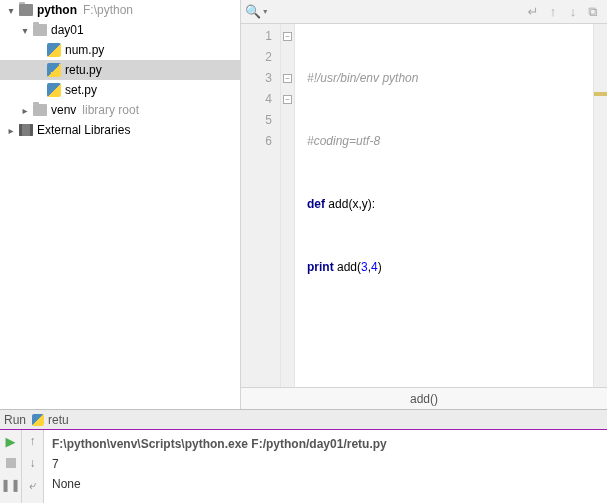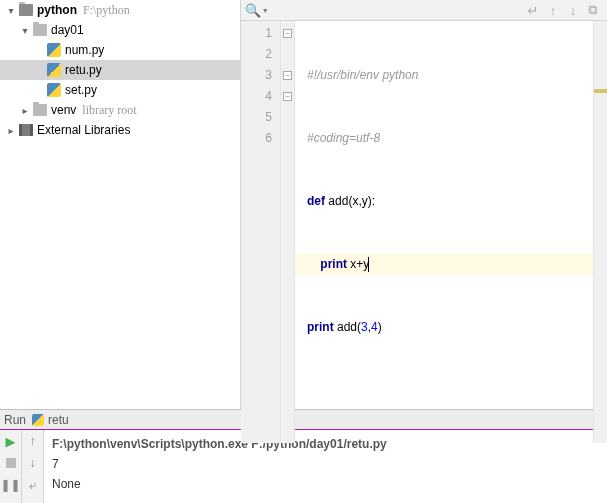--- a/index.html
+++ b/index.html
@@ -10,21 +10,21 @@
 .tree-row.sel { background:#d5d5d5; }
 .caret { width:14px; text-align:center; color:#666; font-size:10px; user-select:none; }
 .fold-icon { width:16px; height:16px; margin-right:3px; display:inline-flex; align-items:center; justify-content:center; }
 .py-icon { width:14px; height:14px; background:linear-gradient(135deg,#4b8bbe 50%,#ffd43b 50%); border-radius:2px; }
 .dir-icon { width:14px; height:12px; background:#b9b9b9; border-radius:1px; position:relative; }
 .dir-icon::before { content:""; position:absolute; top:-2px; left:0; width:6px; height:2px; background:#b9b9b9; border-radius:1px 1px 0 0; }
 .dir-icon.root { background:#8a8a8a; }
 .lib-icon { width:14px; height:12px; background:#7d7d7d; border-radius:1px; box-shadow:inset 3px 0 0 #5a5a5a, inset -3px 0 0 #5a5a5a; }
 .lbl { color:#000; }
 .lbl.bold { font-weight:bold; }
-.path { color:#999; margin-left:6px;font-family:Liberation Serif, serif; }
+.path { color:#999; margin-left:6px; }
 .editor { flex:1; display:flex; flex-direction:column; background:#fff; }
 .search-bar { height:24px; border-bottom:1px solid #d4d4d4; display:flex; align-items:center; padding:0 4px; background:#f2f2f2; }
 .search-icon { color:#777; font-size:13px; margin-right:2px; }
 .search-drop { color:#777; font-size:8px; }
 .search-input { flex:1; border:none; background:transparent; outline:none; padding:0 4px; font-style:italic; color:#999; }
 .search-btn { width:20px; height:20px; display:flex; align-items:center; justify-content:center; color:#aaa; font-size:13px; }
 .code-area { flex:1; display:flex; position:relative; }
 .gutter { width:40px; background:#f0f0f0; border-right:1px solid #e4e4e4; text-align:right; padding-right:8px; color:#a0a0a0; font-family:"Consolas",monospace; font-size:13px; line-height:21px; padding-top:2px; }
 .fold-col { width:14px; background:#f0f0f0; border-right:1px solid #e4e4e4; padding-top:2px; }
 .fold-mark { height:21px; display:flex; align-items:center; justify-content:center; }
@@ -138,21 +138,20 @@
         <div class="fold-mark">
             <span class="fold-box">−</span>
           </div>
         <div class="fold-mark"></div>
         <div class="fold-mark"></div>
       </div>
       <div class="code-lines">
         <div class="code-line"><span class="c-cm">#!/usr/bin/env python</span></div>
         <div class="code-line"><span class="c-cm">#coding=utf-8</span></div>
         <div class="code-line"><span class="c-kw">def</span> <span class="c-fn">add</span><span class="c-pr">(</span><span class="c-pr">x</span><span class="c-pr">,</span><span class="c-pr">y</span><span class="c-pr">)</span><span class="c-op">:</span></div>
-        <div class="code-line hl">    <span class="c-kw">print</span> <span class="c-pr">x+y</span><span class="cursor"></span></div>
         <div class="code-line"><span class="c-kw">print</span> <span class="c-fn">add</span><span class="c-pr">(</span><span class="c-nm">3</span><span class="c-pr">,</span><span class="c-nm">4</span><span class="c-pr">)</span></div>
         <div class="code-line"></div>
       </div>
       <div class="right-strip">
           <div class="mk"></div>
         </div>
     </div>
     <div class="breadcrumb">
         <span>add()</span>
       </div>

